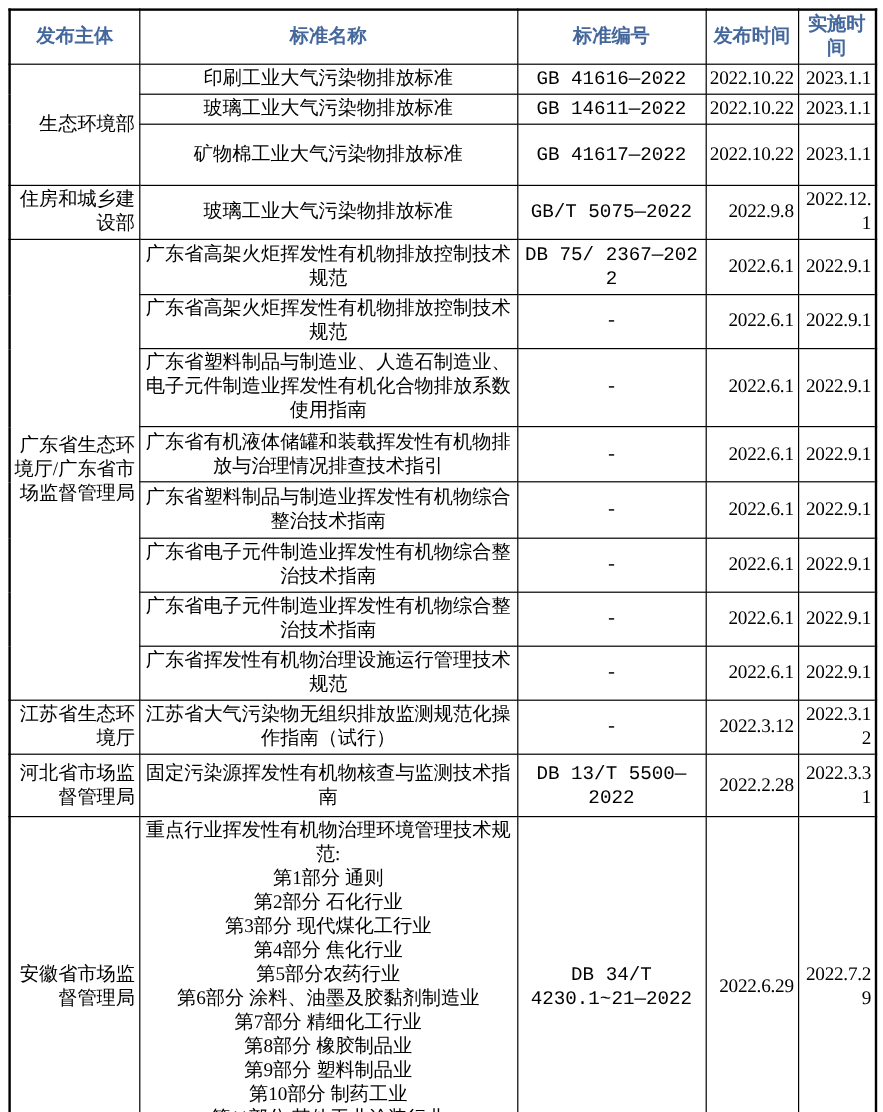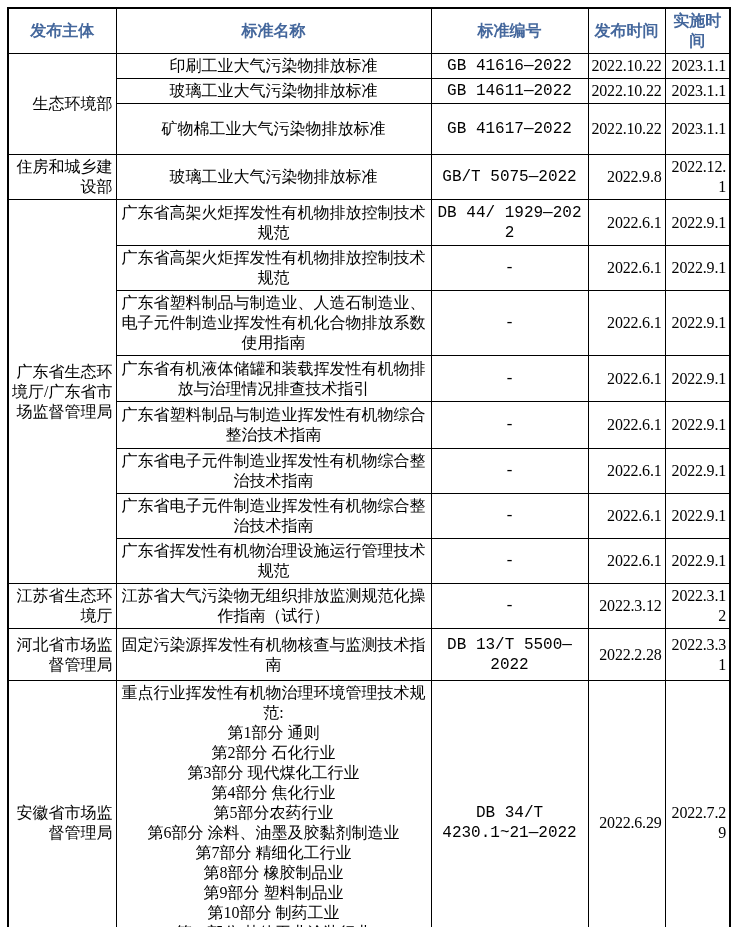--- a/index.html
+++ b/index.html
@@ -78,21 +78,21 @@
     <td class="publisher">住房和城乡建设部</td>
     <td class="name">玻璃工业大气污染物排放标准</td>
     <td class="code">GB/T 5075—2022</td>
     <td class="date">2022.9.8</td>
     <td class="date">2022.12.1</td>
   </tr>
 
   <tr style="height:46px">
     <td class="publisher" rowspan="8">广东省生态环境厅/广东省市场监督管理局</td>
     <td class="name">广东省高架火炬挥发性有机物排放控制技术规范</td>
-    <td class="code">DB 44/ 1929—2022</td>
+    <td class="code">DB 75/ 2367—2022</td>
     <td class="date">2022.6.1</td>
     <td class="date">2022.9.1</td>
   </tr>
   <tr style="height:43px">
     <td class="name">广东省高架火炬挥发性有机物排放控制技术规范</td>
     <td class="code">-</td>
     <td class="date">2022.6.1</td>
     <td class="date">2022.9.1</td>
   </tr>
   <tr style="height:60px">

